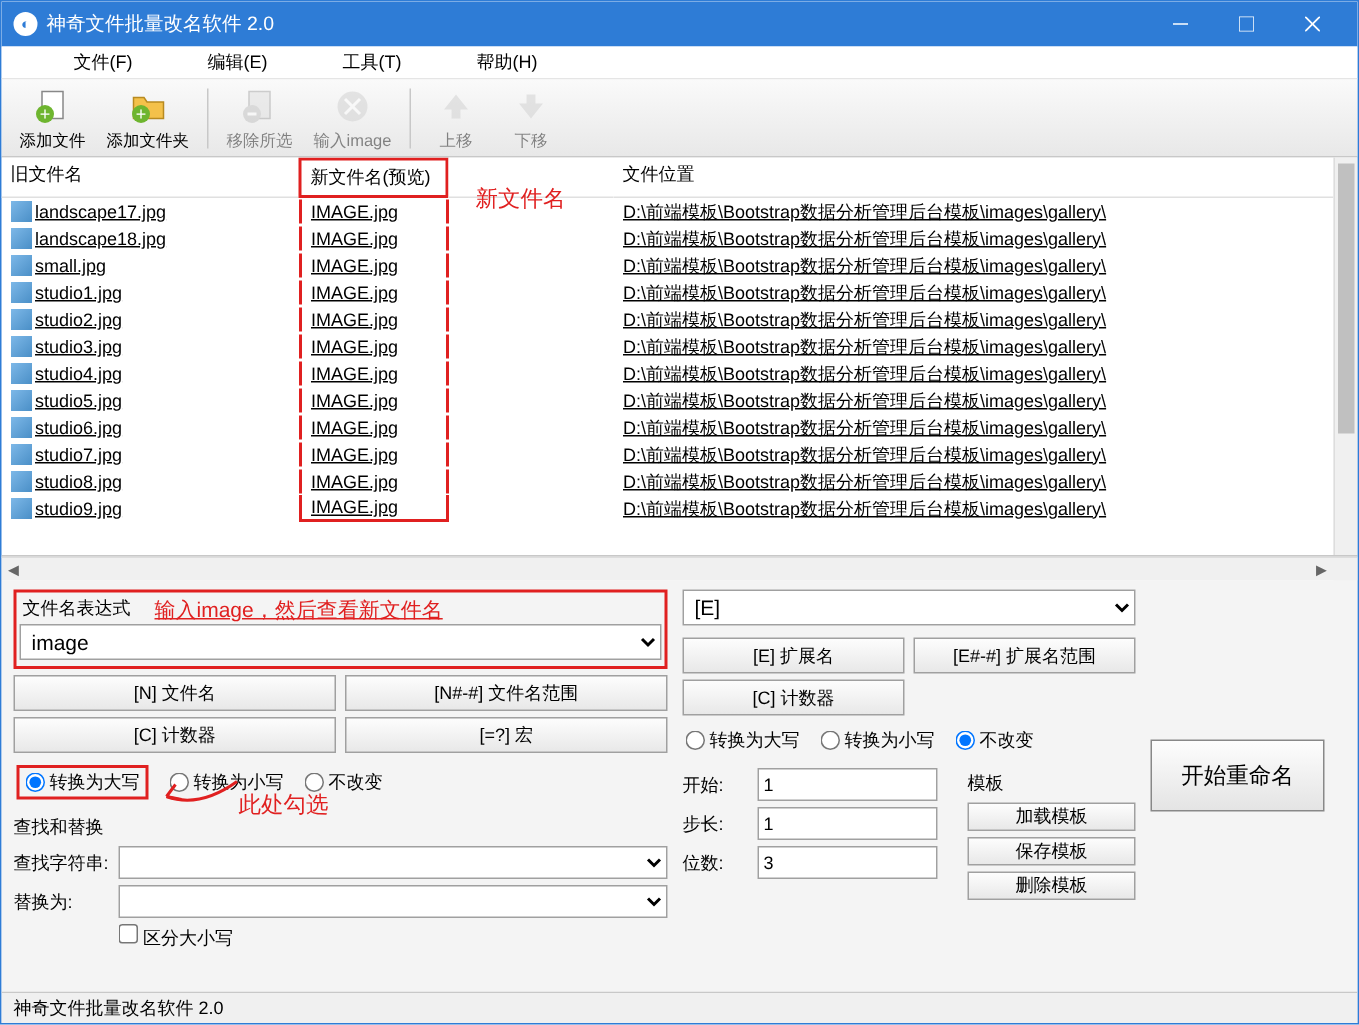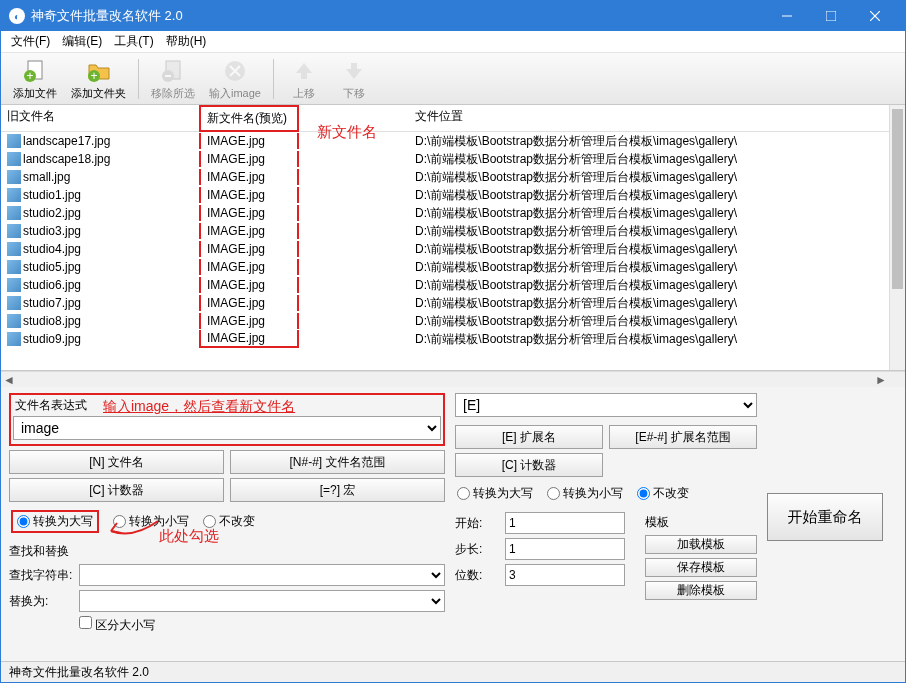--- a/index.html
+++ b/index.html
@@ -4,38 +4,38 @@
 <style>
 * { margin:0; padding:0; box-sizing:border-box; font-family:"Microsoft YaHei","SimSun",Arial,sans-serif; font-size:12px; }
 body { background:#fff; width:906px; height:683px; overflow:hidden; border:1px solid #2e7cd6; }
 
 .titlebar { background:#2e7cd6; color:#fff; height:30px; display:flex; align-items:center; padding:0 8px; }
 .titlebar .app-icon { width:16px; height:16px; background:#fff; border-radius:50%; margin-right:6px; display:flex; align-items:center; justify-content:center; color:#2e7cd6; font-size:10px; }
 .titlebar .title { flex:1; font-size:13px; }
 .win-btn { width:44px; height:30px; display:flex; align-items:center; justify-content:center; cursor:pointer; }
 
 .menubar { height:22px; background:#fff; display:flex; align-items:center; padding:0 4px; border-bottom:1px solid #e5e5e5; }
-.menu-item { padding:2px 6px; cursor:pointer; }
+.menu-item { padding:2px 6px; cursor:pointer;margin-left:38px; }
 
 .toolbar { height:52px; background:linear-gradient(#fafafa,#e8e8e8); border-bottom:1px solid #c8c8c8; display:flex; align-items:center; padding:0 6px; gap:2px; }
 .tool-btn { display:flex; flex-direction:column; align-items:center; padding:2px 6px; cursor:pointer; min-width:48px; }
 .tool-btn.disabled { opacity:.45; cursor:default; }
 .tool-icon { width:28px; height:28px; display:flex; align-items:center; justify-content:center; font-size:20px; }
 .tool-label { font-size:11px; margin-top:1px; }
 .sep { width:1px; height:40px; background:#c8c8c8; margin:0 4px; }
 
 .content { height:266px; display:flex; border-bottom:1px solid #c8c8c8; position:relative; }
 .col-head { font-size:12px; padding:3px 6px; border-bottom:1px solid #e0e0e0; color:#000; background:#fff; }
 .file-list { flex:1; overflow:hidden; position:relative; }
 .cols { display:flex; }
 .col-old { width:198px; }
 .col-new { width:100px; border:2px solid #e02020; }
 .col-gap { width:110px; }
 .col-loc { flex:1; }
-.rows { overflow:auto; }
+.rows { overflow:auto;text-decoration:underline; }
 .row { display:flex; height:18px; align-items:center; }
 .cell { padding:1px 6px; white-space:nowrap; overflow:hidden; font-size:12px; }
 .cell.old { width:198px; display:flex; align-items:center; gap:2px; }
 .cell.new { width:100px; }
 .cell.gap { width:110px; }
 .cell.loc { flex:1; }
 .fileico { width:14px; height:14px; background:linear-gradient(135deg,#7db8e8,#4a8fc7); display:inline-block; }
 
 .scroll-v { width:16px; background:#f0f0f0; border-left:1px solid #ddd; position:relative; }
 .scroll-thumb { background:#c0c0c0; position:absolute; left:2px; right:2px; top:4px; height:180px; }

